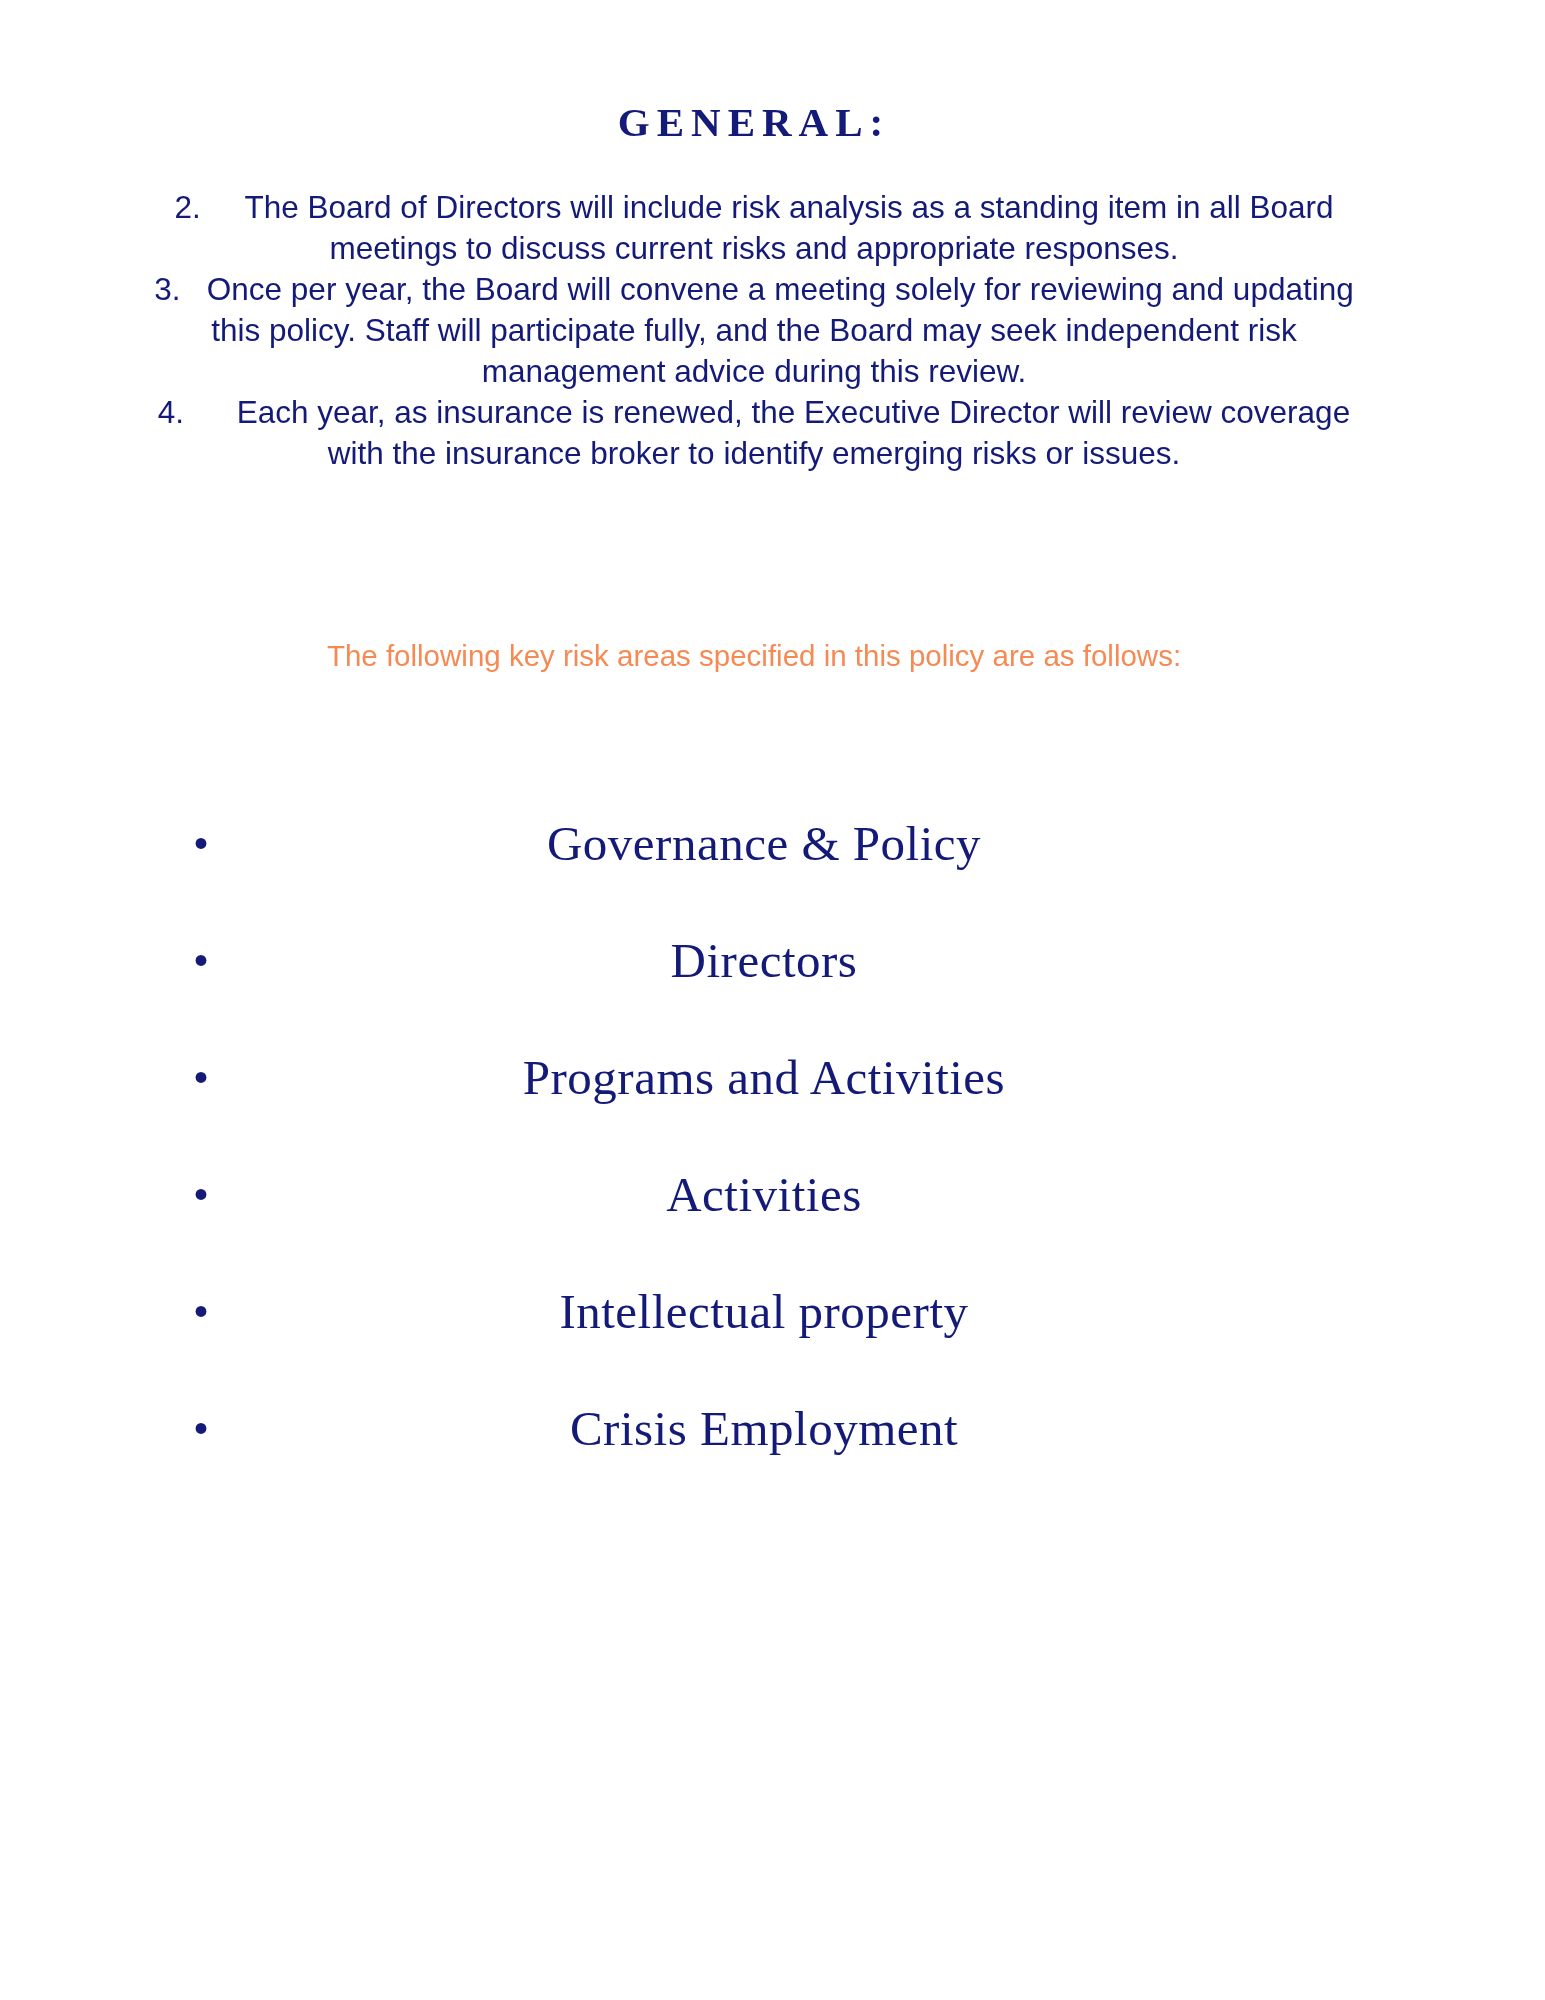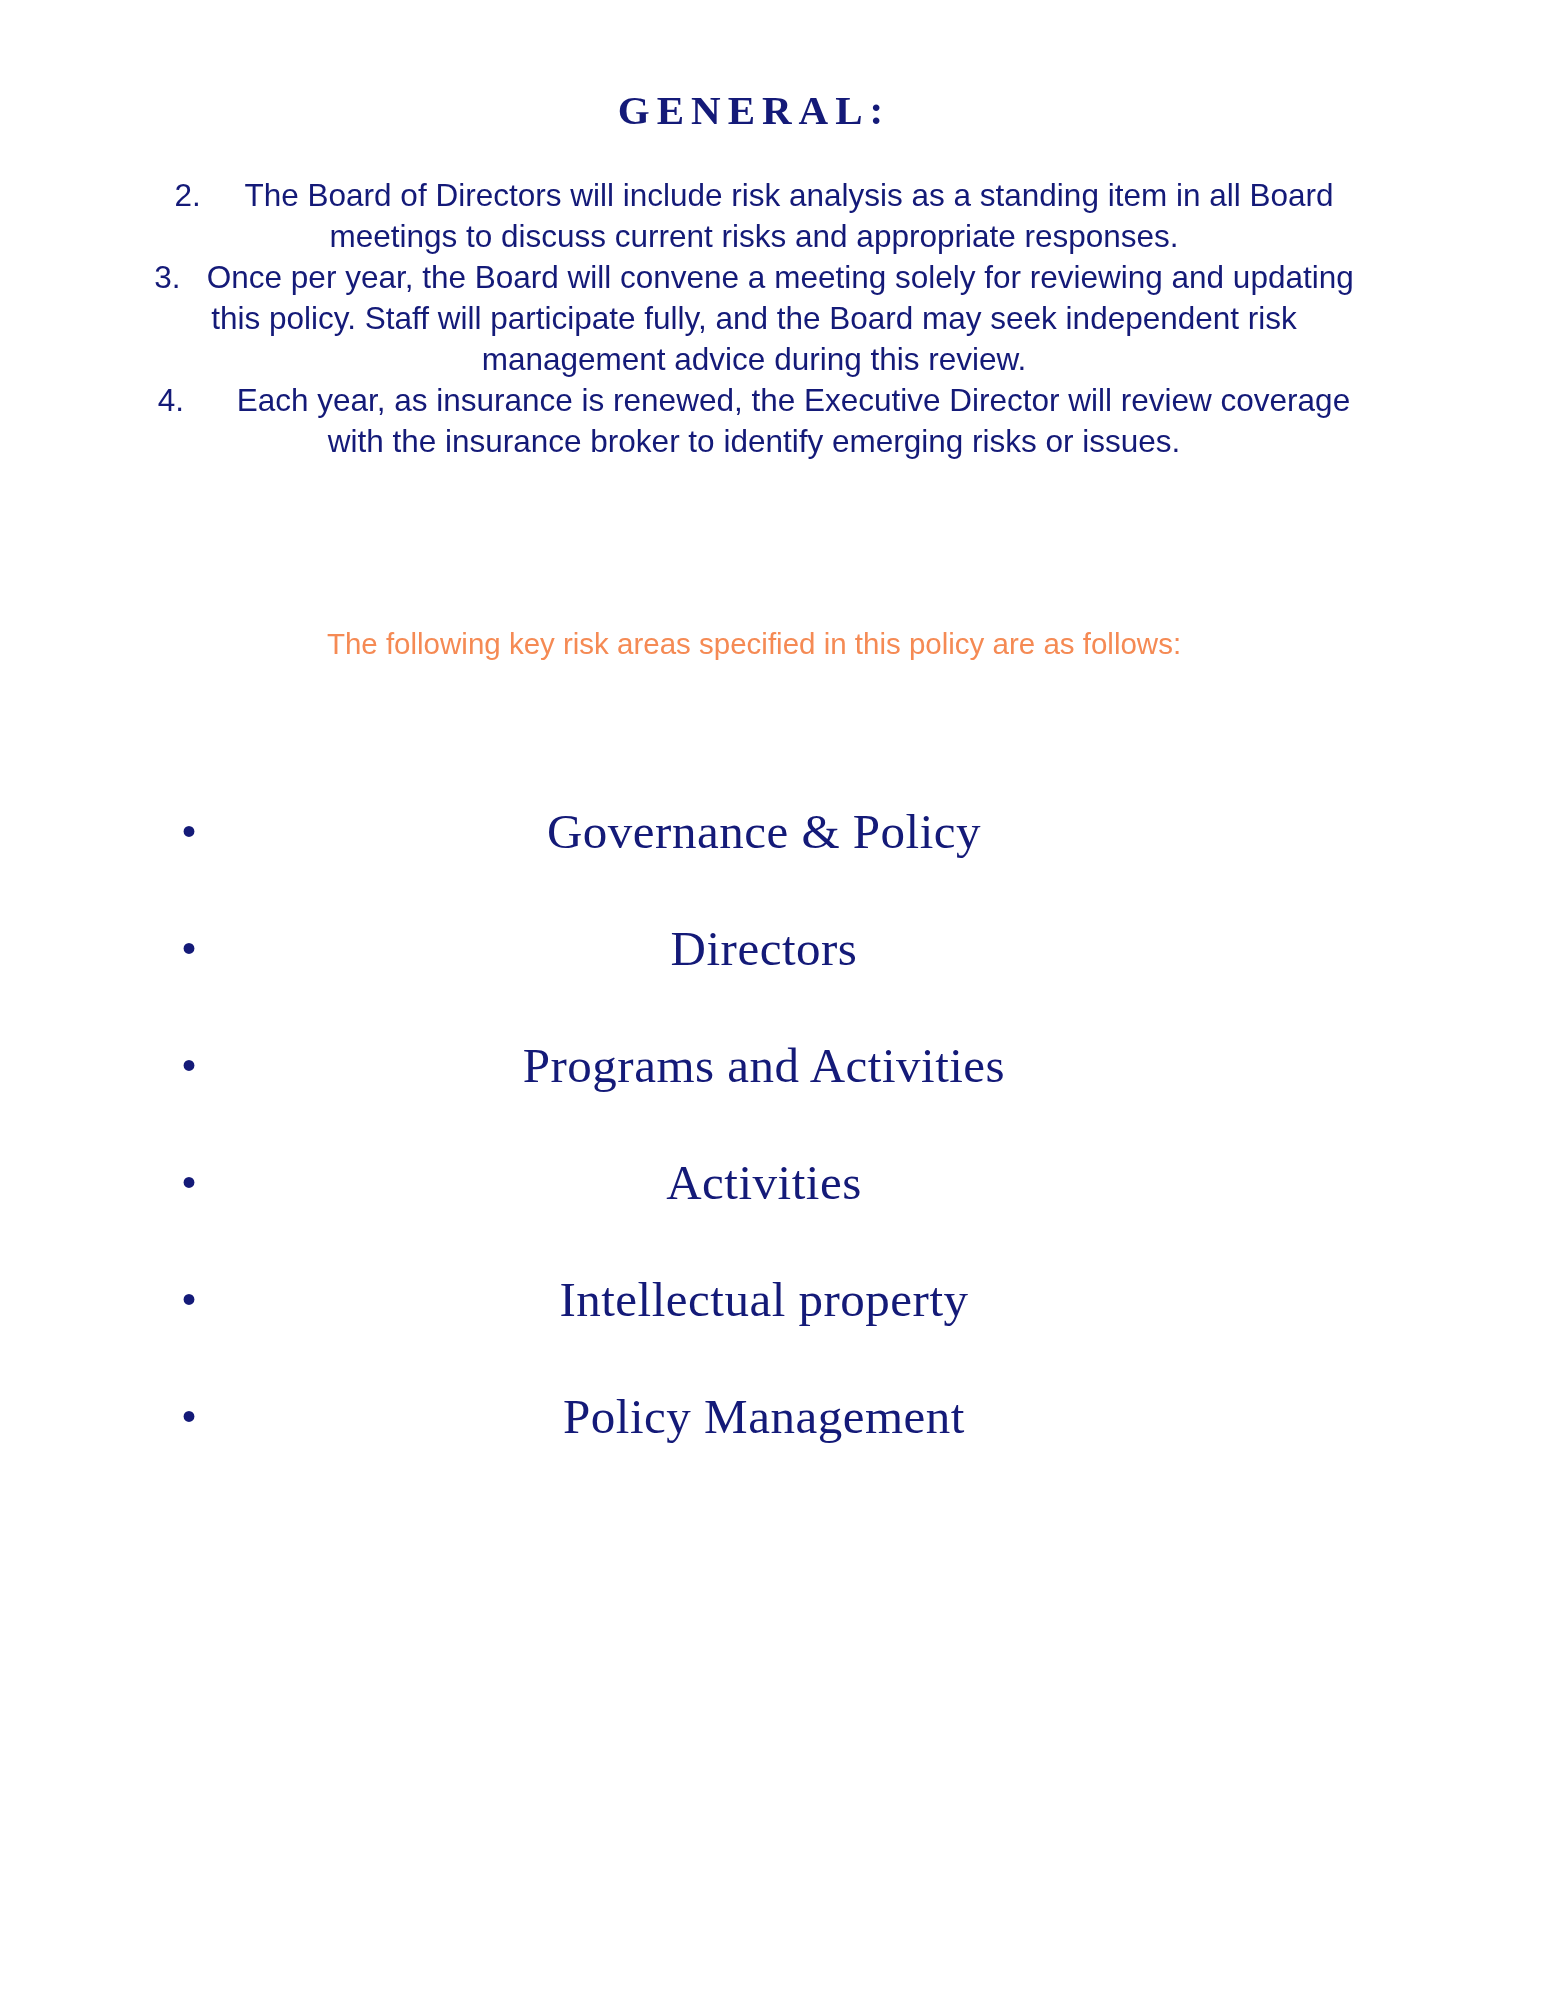--- a/index.html
+++ b/index.html
@@ -12,21 +12,21 @@
     min-height: 2000px;
     font-family: "Liberation Sans", sans-serif;
     -webkit-font-smoothing: antialiased;
   }
 
   .page {
     width: 1508px;
     min-height: 2000px;
     background: #ffffff;
     box-sizing: border-box;
-    padding: 0;
+    padding: 12px;
     position: relative;
   }
 
   
   .doc-heading {
     font-family: "Liberation Serif", serif;
     font-weight: bold;
     font-size: 41px;
     color: #141A78;
     letter-spacing: 7px;
@@ -158,20 +158,20 @@
       <span class="risk-label">Activities</span>
     </li>
 
     <li class="risk-item">
       <span class="risk-bullet">•</span>
       <span class="risk-label">Intellectual property</span>
     </li>
 
     <li class="risk-item">
       <span class="risk-bullet">•</span>
-      <span class="risk-label">Policy Management</span>
+      <span class="risk-label">Crisis Employment</span>
     </li>
 
   </ul>
 
   <div class="bottom-pad"></div>
 
 </div>
 
 </body></html>

